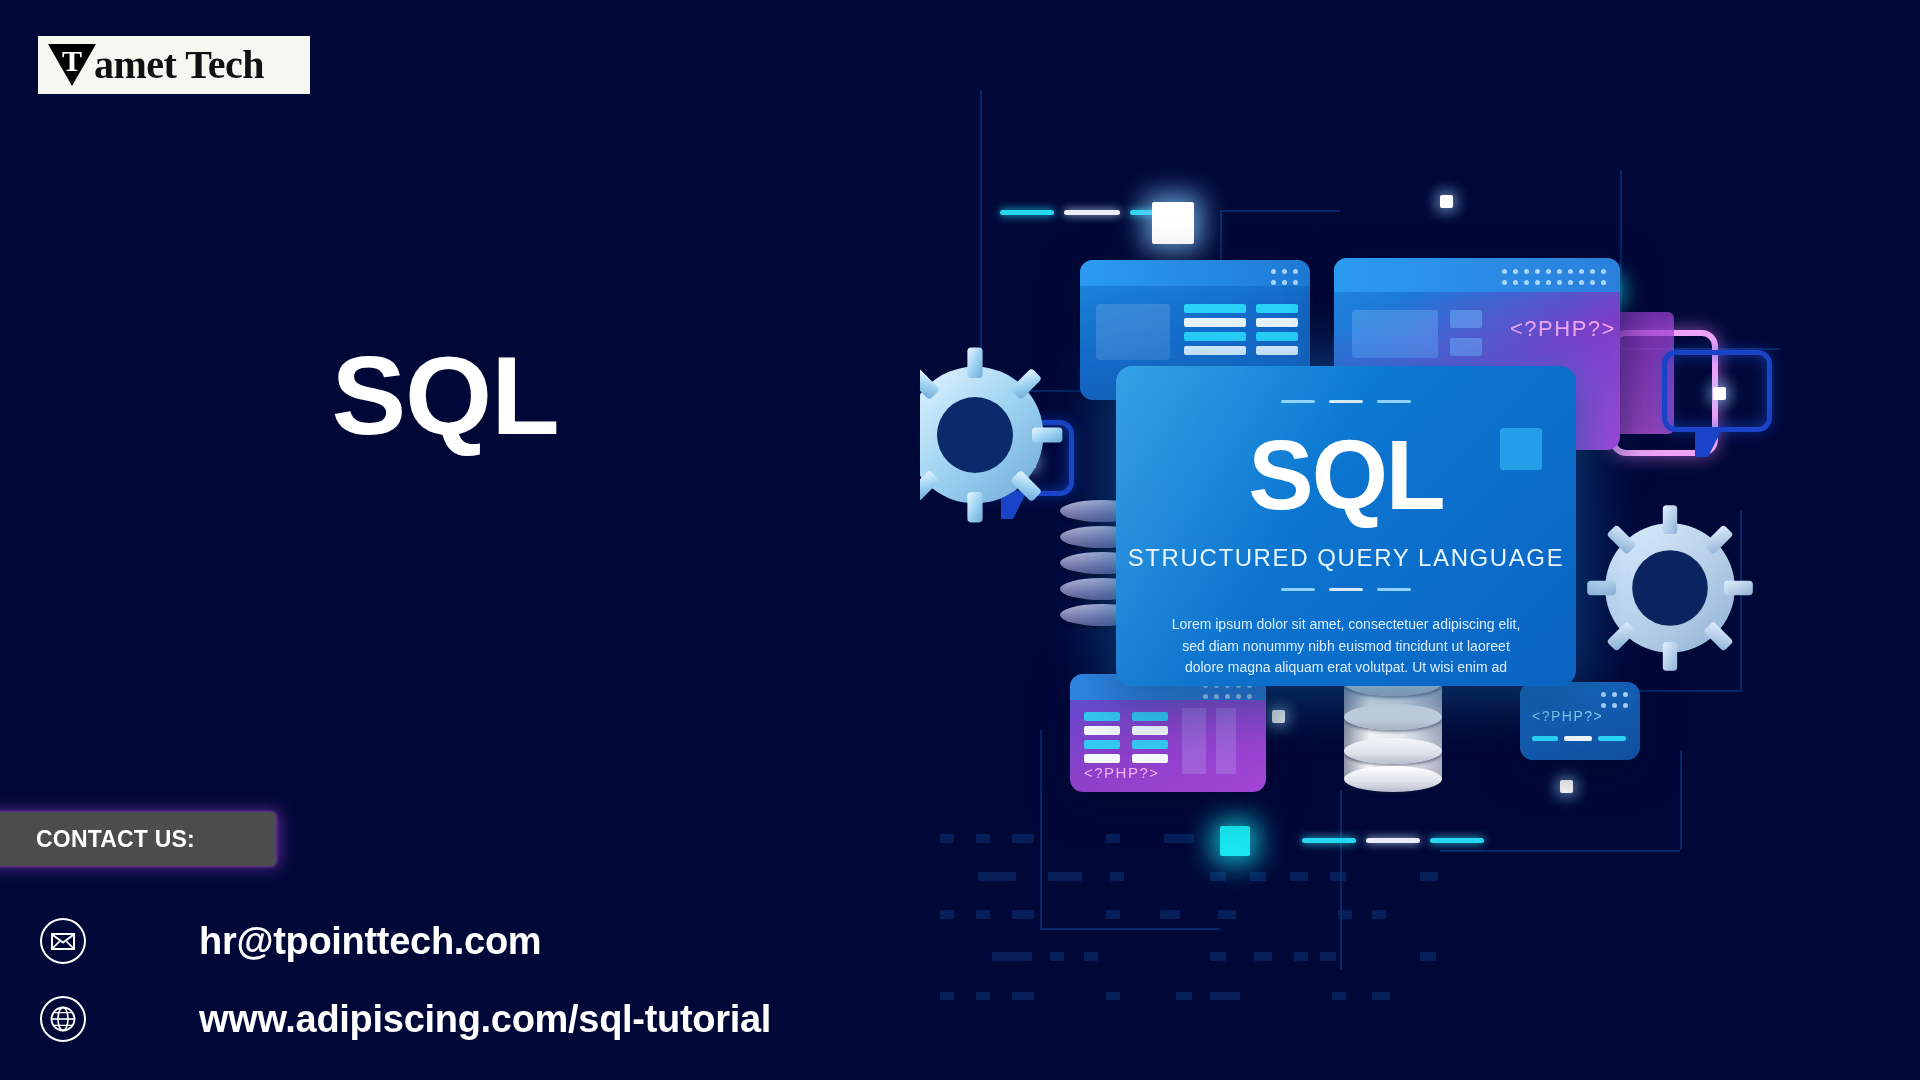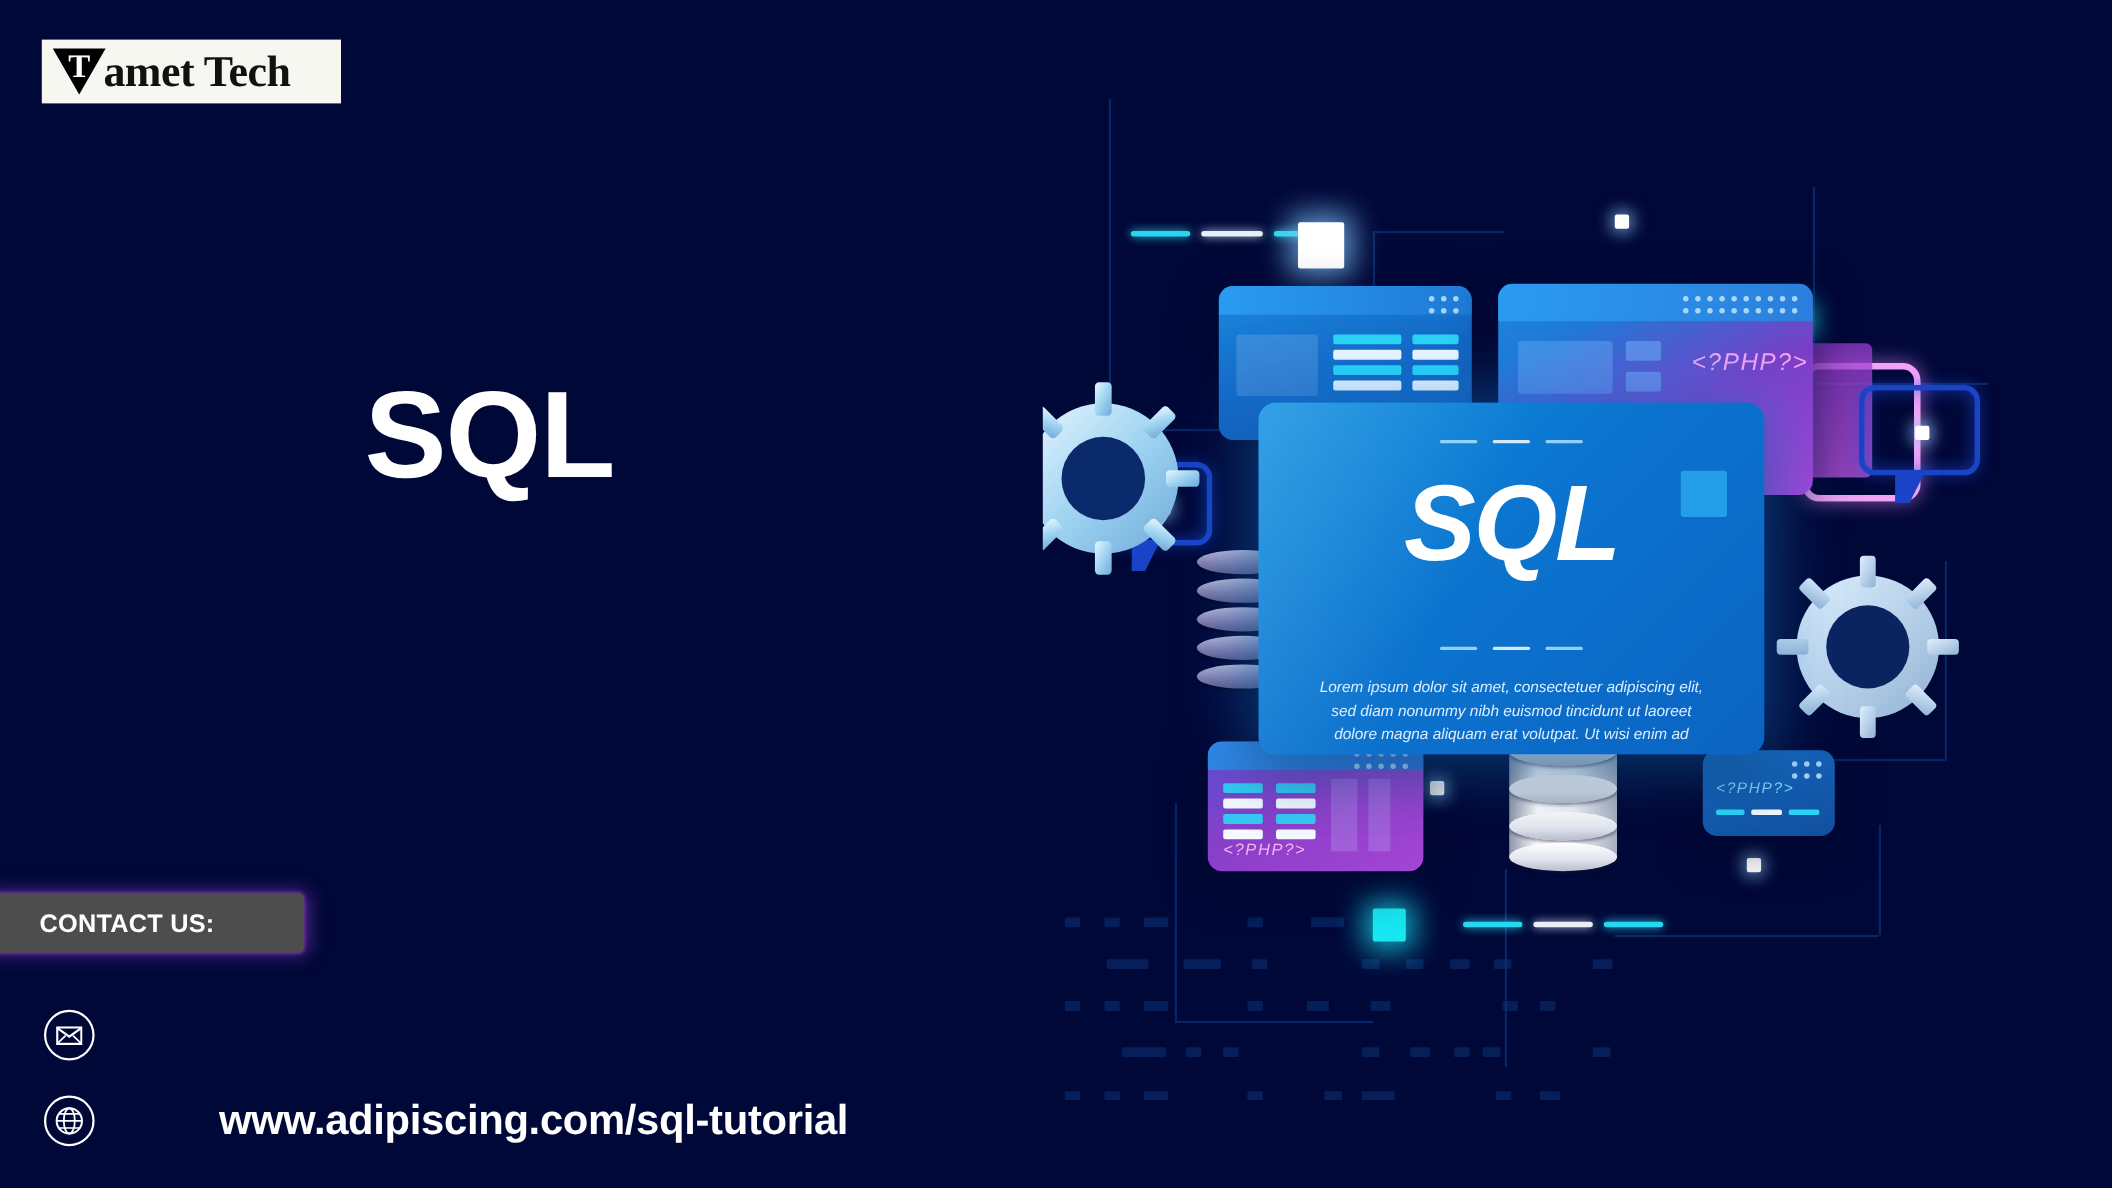--- a/index.html
+++ b/index.html
@@ -83,28 +83,27 @@
   }
   .c-icon svg{ display:block; }
   .c-text{
     margin-left:113px;
     color:#ffffff; font-weight:700; font-size:38px;
     letter-spacing:-0.3px; white-space:nowrap;
   }
 
   
   .illus{
-    position:absolute; left:948px; top:90px;
+    position:absolute; left:920px; top:90px;
     width:912px; height:910px;
     background:
       radial-gradient(60% 48% at 52% 46%, #062a6e 0%, #031category 0%, transparent 70%),
       radial-gradient(70% 55% at 50% 45%, rgba(8,48,120,.85) 0%, rgba(2,12,52,0) 72%),
       linear-gradient(180deg,#020a33 0%,#01082c 50%,#010726 100%);
     overflow:hidden;
-    font-style:italic;
   }
 
   
   .circuit{ position:absolute; inset:0; opacity:.55; }
   .circuit i{ position:absolute; background:#0d3f8f; }
 
   
   .codedust{ position:absolute; left:0; bottom:0; width:100%; height:190px; opacity:.55;}
   .codedust b{ position:absolute; display:block; height:9px; background:#0b3275; border-radius:1px;}
 
@@ -206,20 +205,21 @@
 </div>
 
 <div class="contact-row" id="row-email">
   <div class="c-icon">
     <svg width="24" height="17" viewBox="0 0 24 17">
       <rect x="1" y="1" width="22" height="15" fill="none" stroke="#fff" stroke-width="2"></rect>
       <path d="M1.5 1.8 L12 9.5 L22.5 1.8" fill="none" stroke="#fff" stroke-width="2"></path>
       <path d="M1.5 15.4 L8.6 8.4 M22.5 15.4 L15.4 8.4" fill="none" stroke="#fff" stroke-width="1.6"></path>
     </svg>
   </div>
+  <div class="c-text">hr@tpointtech.com</div>
 </div>
 
 <div class="contact-row" id="row-web">
   <div class="c-icon">
     <svg width="26" height="26" viewBox="0 0 26 26">
       <circle cx="13" cy="13" r="11.5" fill="none" stroke="#fff" stroke-width="1.8"></circle>
       <ellipse cx="13" cy="13" rx="5" ry="11.5" fill="none" stroke="#fff" stroke-width="1.6"></ellipse>
       <line x1="1.6" y1="13" x2="24.4" y2="13" stroke="#fff" stroke-width="1.6"></line>
       <path d="M3.3 6.6 H22.7 M3.3 19.4 H22.7" stroke="#fff" stroke-width="1.4" fill="none"></path>
     </svg>
@@ -483,20 +483,21 @@
 
   <div class="sqlcard">
     <div class="sheen"></div>
     <div class="corner"></div>
     <div class="sq-dashes" style="top:34px;">
         <i></i>
         <i class="mid"></i>
         <i></i>
       </div>
     <div class="sq-title">SQL</div>
+    <div class="sq-sub">STRUCTURED QUERY LANGUAGE</div>
     <div class="sq-dashes" style="top:222px;">
         <i></i>
         <i class="mid"></i>
         <i></i>
       </div>
     <div class="sq-body">Lorem ipsum dolor sit amet, consectetuer adipiscing elit, sed diam nonummy nibh euismod tincidunt ut laoreet dolore magna aliquam erat volutpat. Ut wisi enim ad</div>
   </div>
 
 </div>
 

